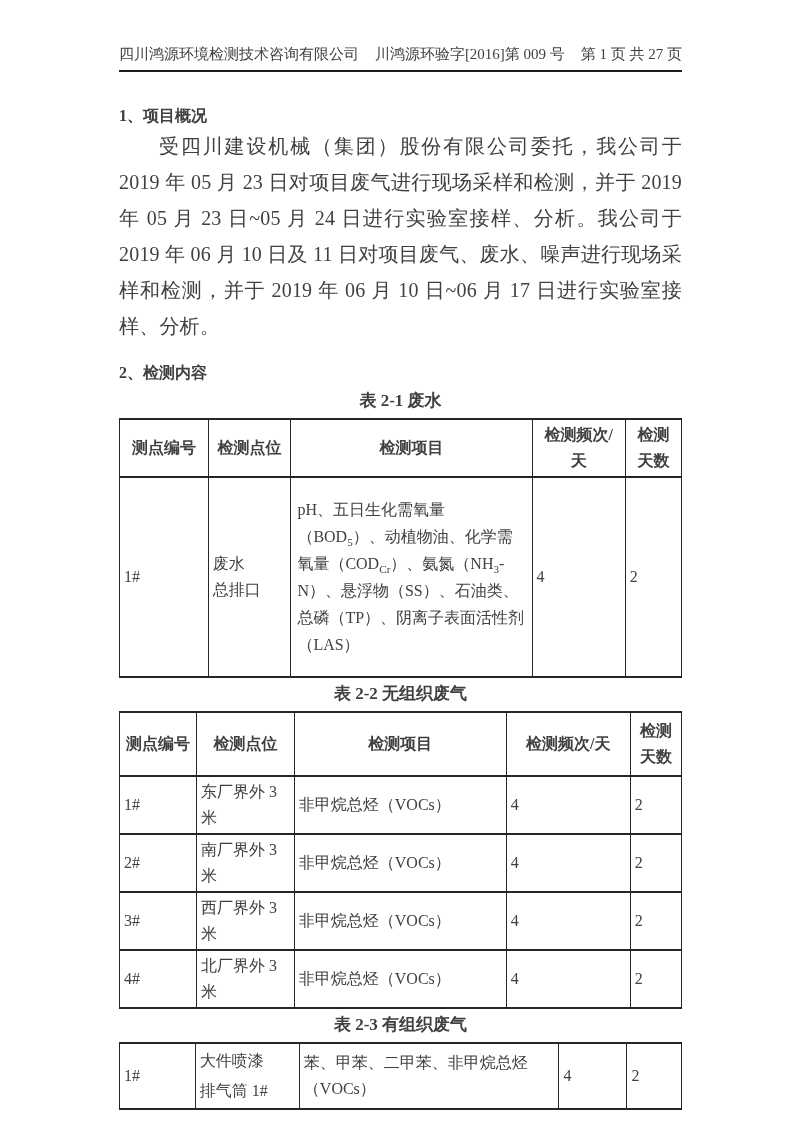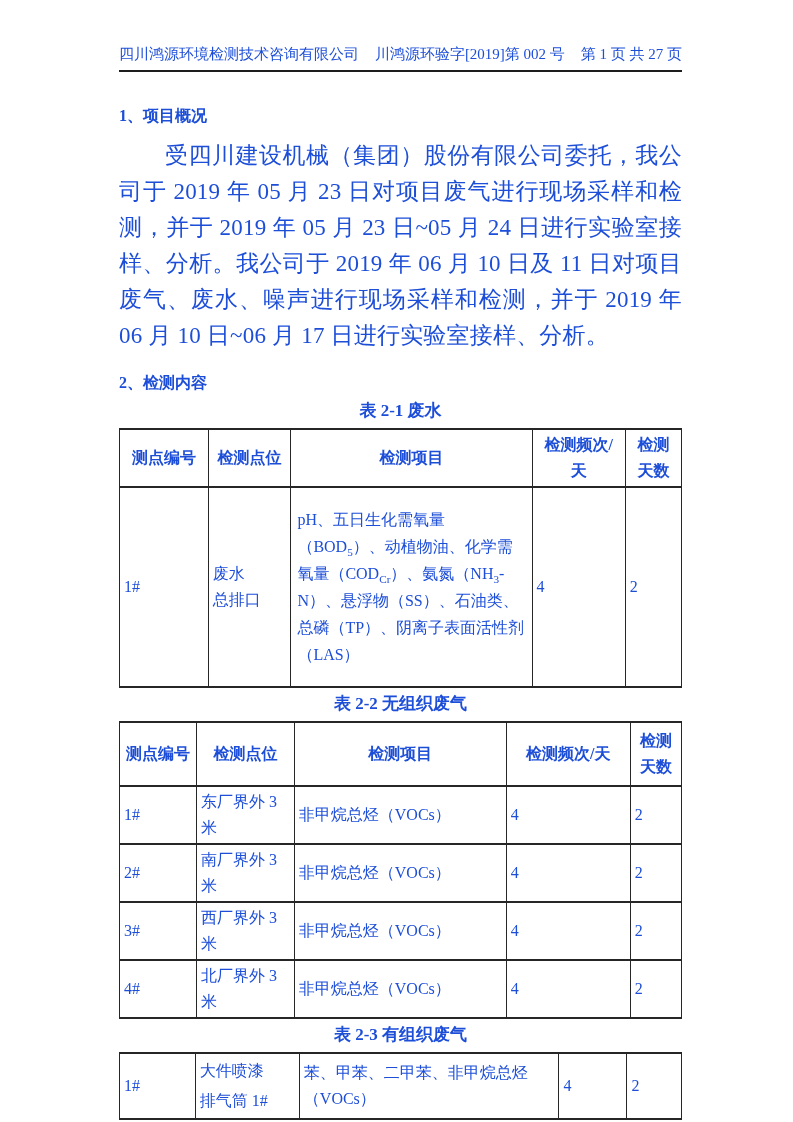--- a/index.html
+++ b/index.html
@@ -2,21 +2,21 @@
 <html><head>
 <meta charset="utf-8">
 <style>
   html,body { margin:0; padding:0; background:#ffffff; }
   .page {
     position: relative;
     width: 685px;
     height: 1122px;
     background: #ffffff;
     font-family: "Liberation Serif", "DejaVu Serif", serif;
-    color: #1d4ed8;
+    color: #404040;
     overflow: hidden;
   }
   .content {
     position: absolute;
     left: 119px;
     top: 44px;
     width: 563px;
   }
   .doc-header {
     display: flex;
@@ -29,25 +29,24 @@
     border-bottom: 2px solid #1d1d1d;
   }
   .sec-title {
     font-weight: bold;
     font-size: 16px;
     line-height: 24px;
     margin-top: 32px;
   }
   .sec-title.second { margin-top: 17px; }
   .para {
-    font-size: 23px;
+    font-size: 20px;
     line-height: 36px;
     text-align: justify;
     text-indent: 2em;
-    margin-top: 10px;
     letter-spacing: 0.2px;
   }
   .tcap {
     font-weight: bold;
     font-size: 17px;
     line-height: 23px;
     text-align: center;
     margin-top: 4px;
     margin-bottom: 6px;
   }
@@ -79,21 +78,21 @@
   td.loc2 { line-height: 30px; }
 </style>
 </head>
 <body>
 
 <div class="page">
   <div class="content">
 
     <div class="doc-header">
       <span>四川鸿源环境检测技术咨询有限公司</span>
-      <span>川鸿源环验字[2019]第 002 号</span>
+      <span>川鸿源环验字[2016]第 009 号</span>
       <span>第 1 页 共 27 页</span>
     </div>
 
     <div class="sec-title">1、项目概况</div>
     <div class="para">受四川建设机械（集团）股份有限公司委托，我公司于 2019 年 05 月 23 日对项目废气进行现场采样和检测，并于 2019 年 05 月 23 日~05 月 24 日进行实验室接样、分析。我公司于 2019 年 06 月 10 日及 11 日对项目废气、废水、噪声进行现场采样和检测，并于 2019 年 06 月 10 日~06 月 17 日进行实验室接样、分析。</div>
 
     <div class="sec-title second">2、检测内容</div>
 
     <div class="tcap">表 2-1 废水</div>
     <table>

